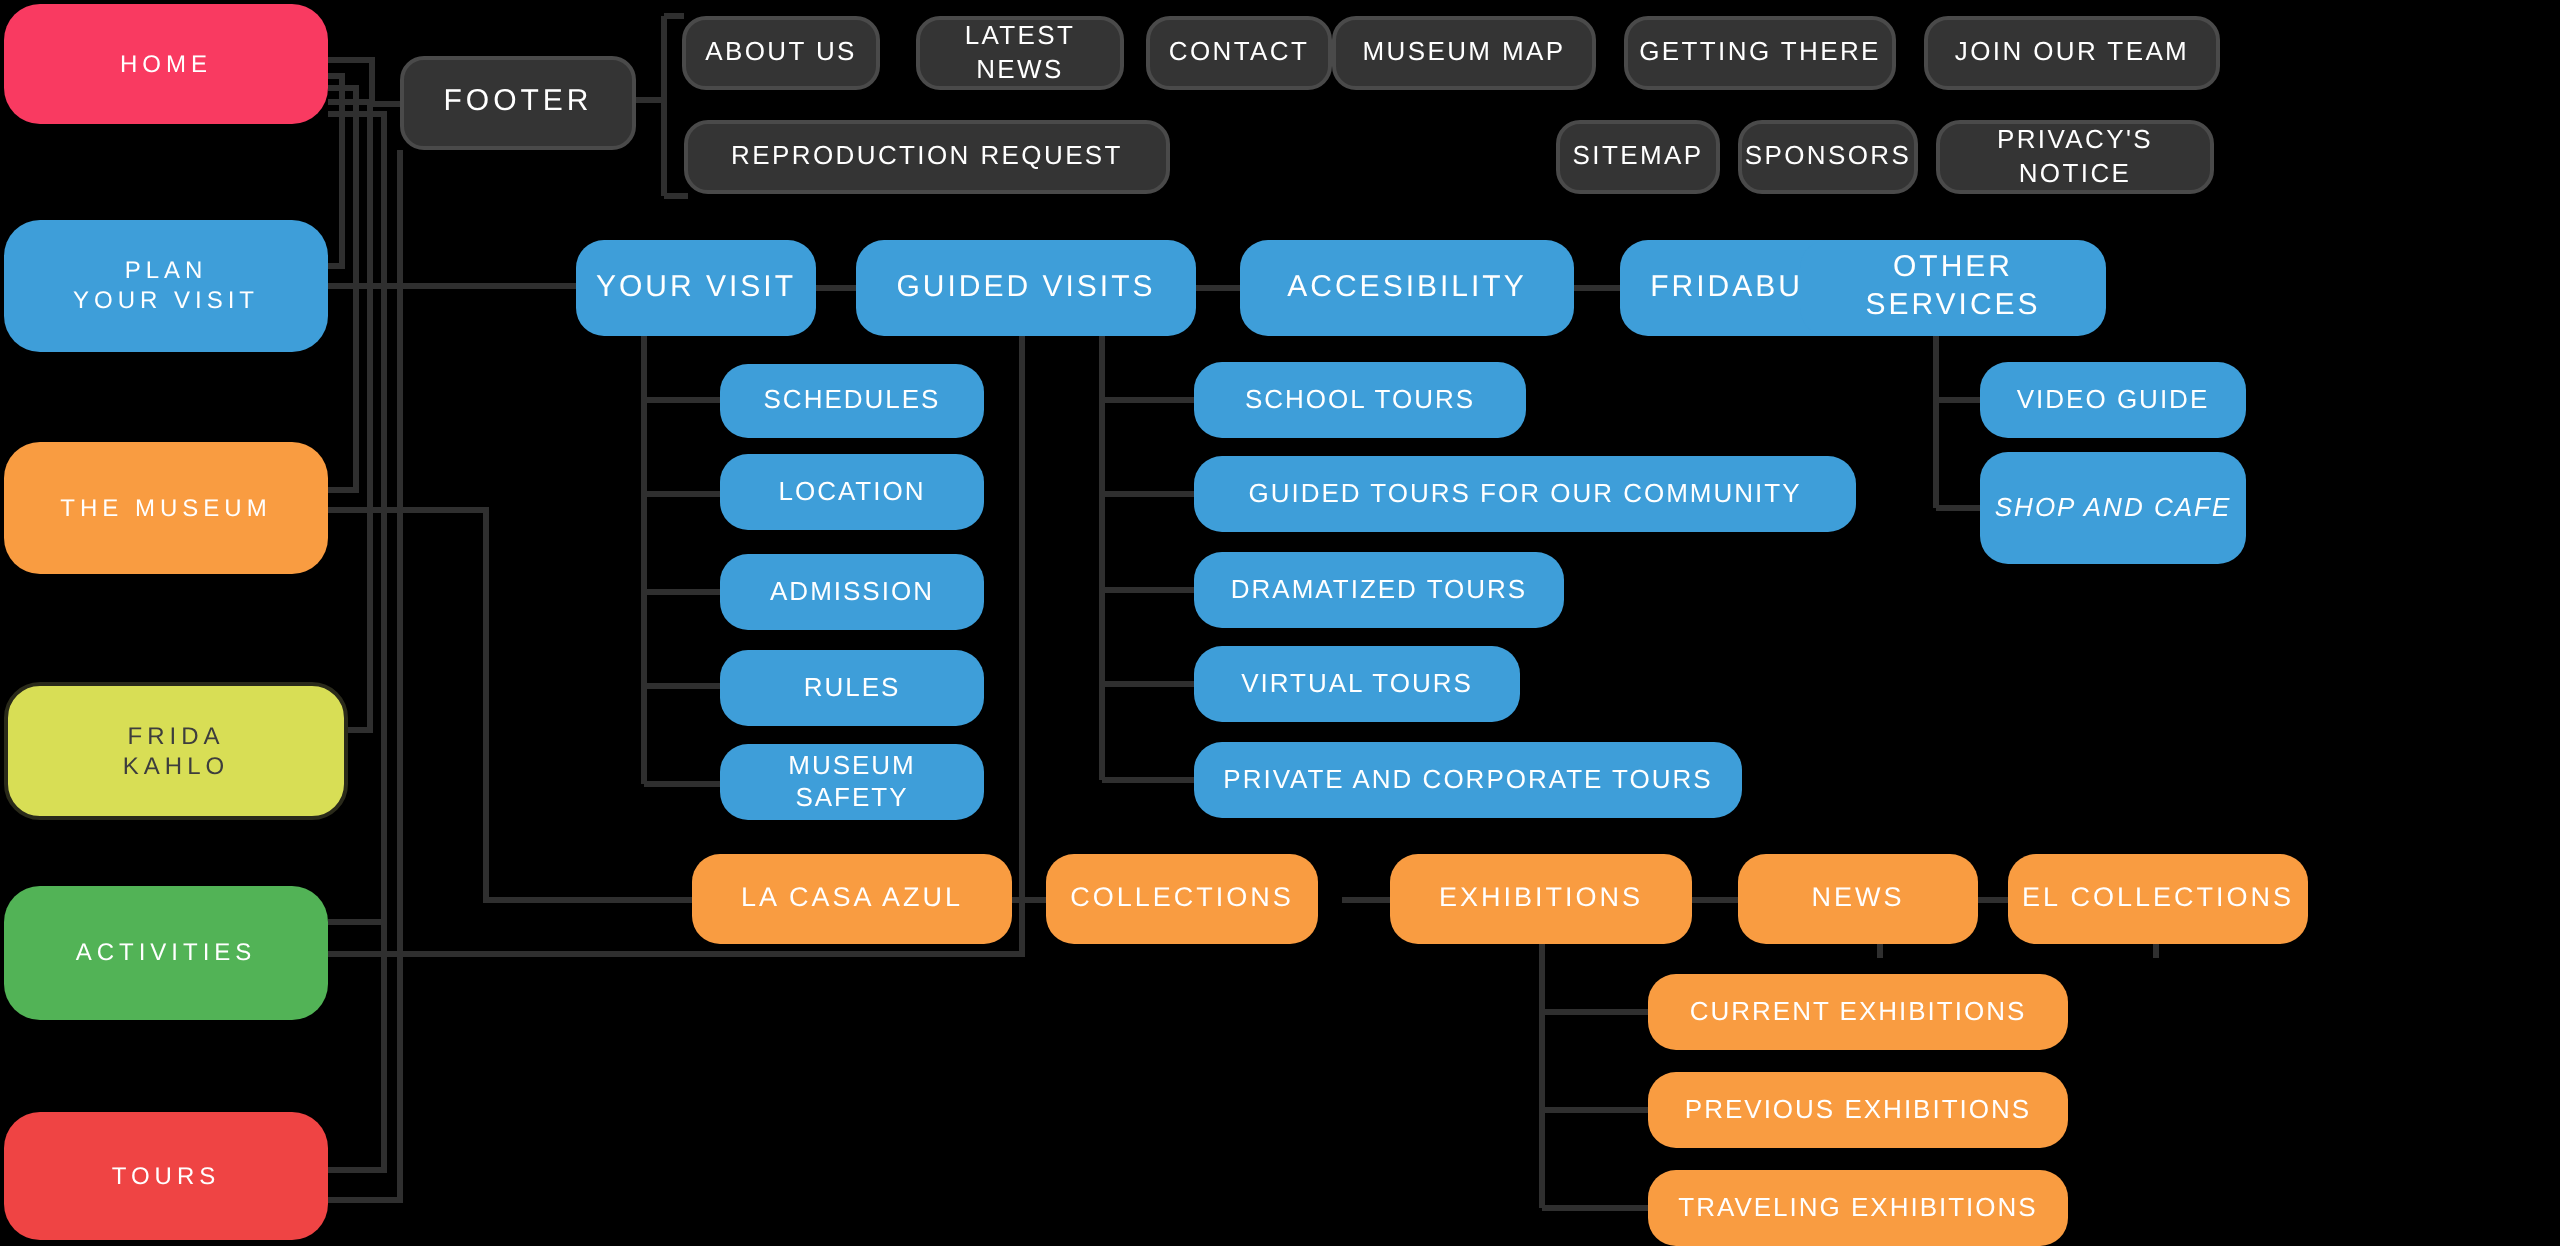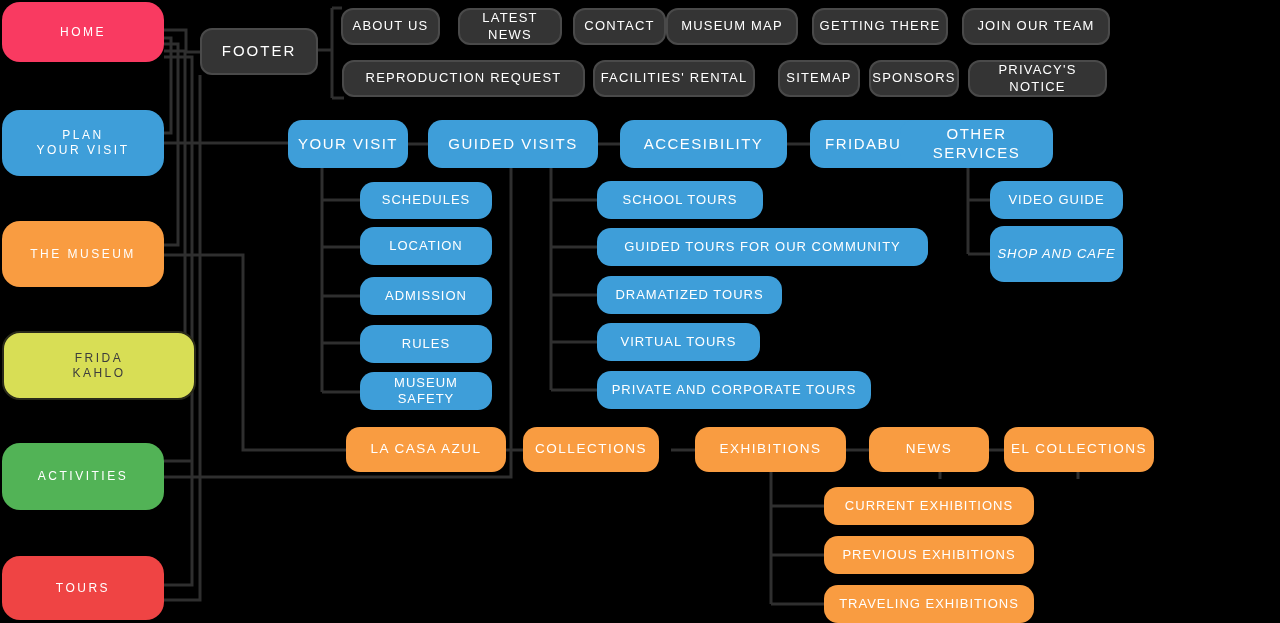--- a/index.html
+++ b/index.html
@@ -49,36 +49,35 @@
     <path class="wire" d="M506 450 H523 M671 450 H695 M846 450 H869 M989 450 H1004"></path>
     <path class="wire" d="M771 472 V604 M771 506 H824 M771 555 H824 M771 604 H824"></path>
     <path class="wire" d="M318 50 H332 M332 8 V98 M332 8 H342 M332 98 H344"></path>
     <path class="wire" d="M940 472 V479 M1078 472 V479"></path>
   </svg>
 
   <div class="node pink big" style="left:2px;top:2px;width:162px;height:60px;">HOME</div>
   <div class="node blue big" style="left:2px;top:110px;width:162px;height:66px;">PLAN
 YOUR VISIT</div>
   <div class="node orange big" style="left:2px;top:221px;width:162px;height:66px;">THE MUSEUM</div>
-  <div class="node yellow big" style="left:2px;top:331px;width:194px;height:69px;">FRIDA
+  <div class="node yellow big" style="left:2px;top:341px;width:172px;height:69px;">FRIDA
 KAHLO</div>
   <div class="node green big" style="left:2px;top:443px;width:162px;height:67px;">ACTIVITIES</div>
   <div class="node navy big" style="left:2px;top:556px;width:162px;height:64px;">TOURS</div>
 
   <div class="node dark" style="left:200px;top:28px;width:118px;height:47px;font-size:15px;letter-spacing:2px;">FOOTER</div>
 
   <div class="node dark" style="left:341px;top:8px;width:99px;height:37px;">ABOUT US</div>
   <div class="node dark" style="left:458px;top:8px;width:104px;height:37px;">LATEST NEWS</div>
   <div class="node dark" style="left:573px;top:8px;width:93px;height:37px;">CONTACT</div>
   <div class="node dark" style="left:666px;top:8px;width:132px;height:37px;">MUSEUM MAP</div>
   <div class="node dark" style="left:812px;top:8px;width:136px;height:37px;">GETTING THERE</div>
   <div class="node dark" style="left:962px;top:8px;width:148px;height:37px;">JOIN OUR TEAM</div>
 
   <div class="node dark" style="left:342px;top:60px;width:243px;height:37px;">REPRODUCTION REQUEST</div>
-  <div class="node dark" style="left:593px;top:60px;width:162px;height:37px;">FACILITIES' RENTAL</div>
   <div class="node dark" style="left:778px;top:60px;width:82px;height:37px;">SITEMAP</div>
   <div class="node dark" style="left:869px;top:60px;width:90px;height:37px;">SPONSORS</div>
   <div class="node dark" style="left:968px;top:60px;width:139px;height:37px;">PRIVACY'S NOTICE</div>
 
   <div class="node blue mid" style="left:288px;top:120px;width:120px;height:48px;">YOUR VISIT</div>
   <div class="node blue mid" style="left:428px;top:120px;width:170px;height:48px;">GUIDED VISITS</div>
   <div class="node blue mid" style="left:620px;top:120px;width:167px;height:48px;">ACCESIBILITY</div>
   <div class="node blue mid" style="left:810px;top:120px;width:118px;height:48px;">FRIDABUS</div>
   <div class="node blue mid" style="left:900px;top:120px;width:153px;height:48px;">OTHER SERVICES</div>
 

